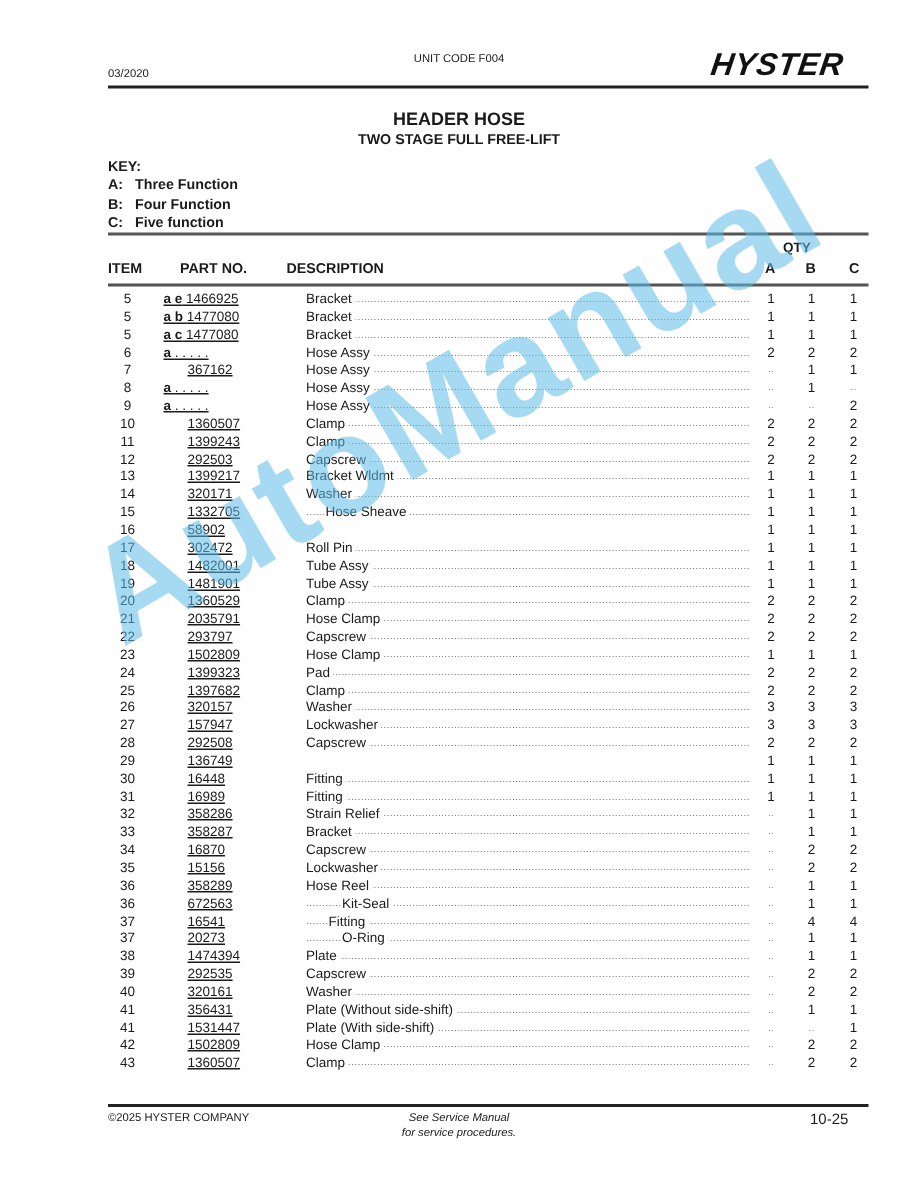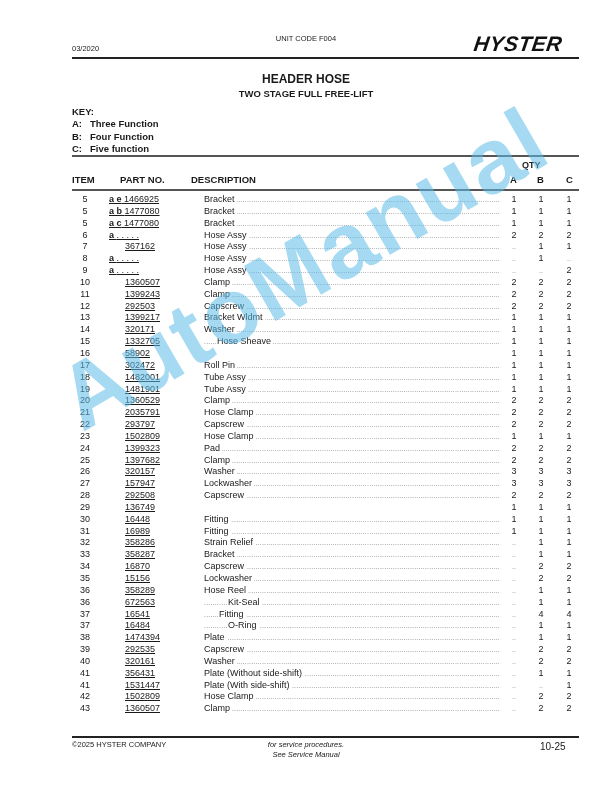--- a/index.html
+++ b/index.html
@@ -365,21 +365,21 @@
       <div class="row">
         <span class="c-item">37</span>
         <span class="c-part" style="left:53px"><span style="position:static">16541</span></span>
         <span class="c-desc"><span class="dots">........................................................................................................................................................................................................</span><span class="lbl" style="margin-left:15px">Fitting</span></span>
         <span class="c-a dd">..</span>
         <span class="c-b">4</span>
         <span class="c-c">4</span>
       </div>
       <div class="row">
         <span class="c-item">37</span>
-        <span class="c-part" style="left:53px"><span style="position:static">16484</span></span>
+        <span class="c-part" style="left:53px"><span style="position:static">20273</span></span>
         <span class="c-desc"><span class="dots">........................................................................................................................................................................................................</span><span class="lbl" style="margin-left:24px">O-Ring</span></span>
         <span class="c-a dd">..</span>
         <span class="c-b">1</span>
         <span class="c-c">1</span>
       </div>
       <div class="row">
         <span class="c-item">38</span>
         <span class="c-part" style="left:53px"><span style="position:static">1474394</span></span>
         <span class="c-desc"><span class="dots">........................................................................................................................................................................................................</span><span class="lbl" style="margin-left:0px">Plate</span></span>
         <span class="c-a dd">..</span>
@@ -432,19 +432,19 @@
         <span class="c-desc"><span class="dots">........................................................................................................................................................................................................</span><span class="lbl" style="margin-left:0px">Clamp</span></span>
         <span class="c-a dd">..</span>
         <span class="c-b">2</span>
         <span class="c-c">2</span>
       </div>
     </div>
 
   <div class="ft-rule"></div>
   <div class="ft-left">©2025 HYSTER COMPANY</div>
   <div class="ft-mid">
+    <div>See Service Manual</div>
     <div>for service procedures.</div>
-    <div>See Service Manual</div>
   </div>
   <div class="ft-right">10-25</div>
 
   <div class="watermark">AutoManual</div>
 </div>
 
 </body></html>

